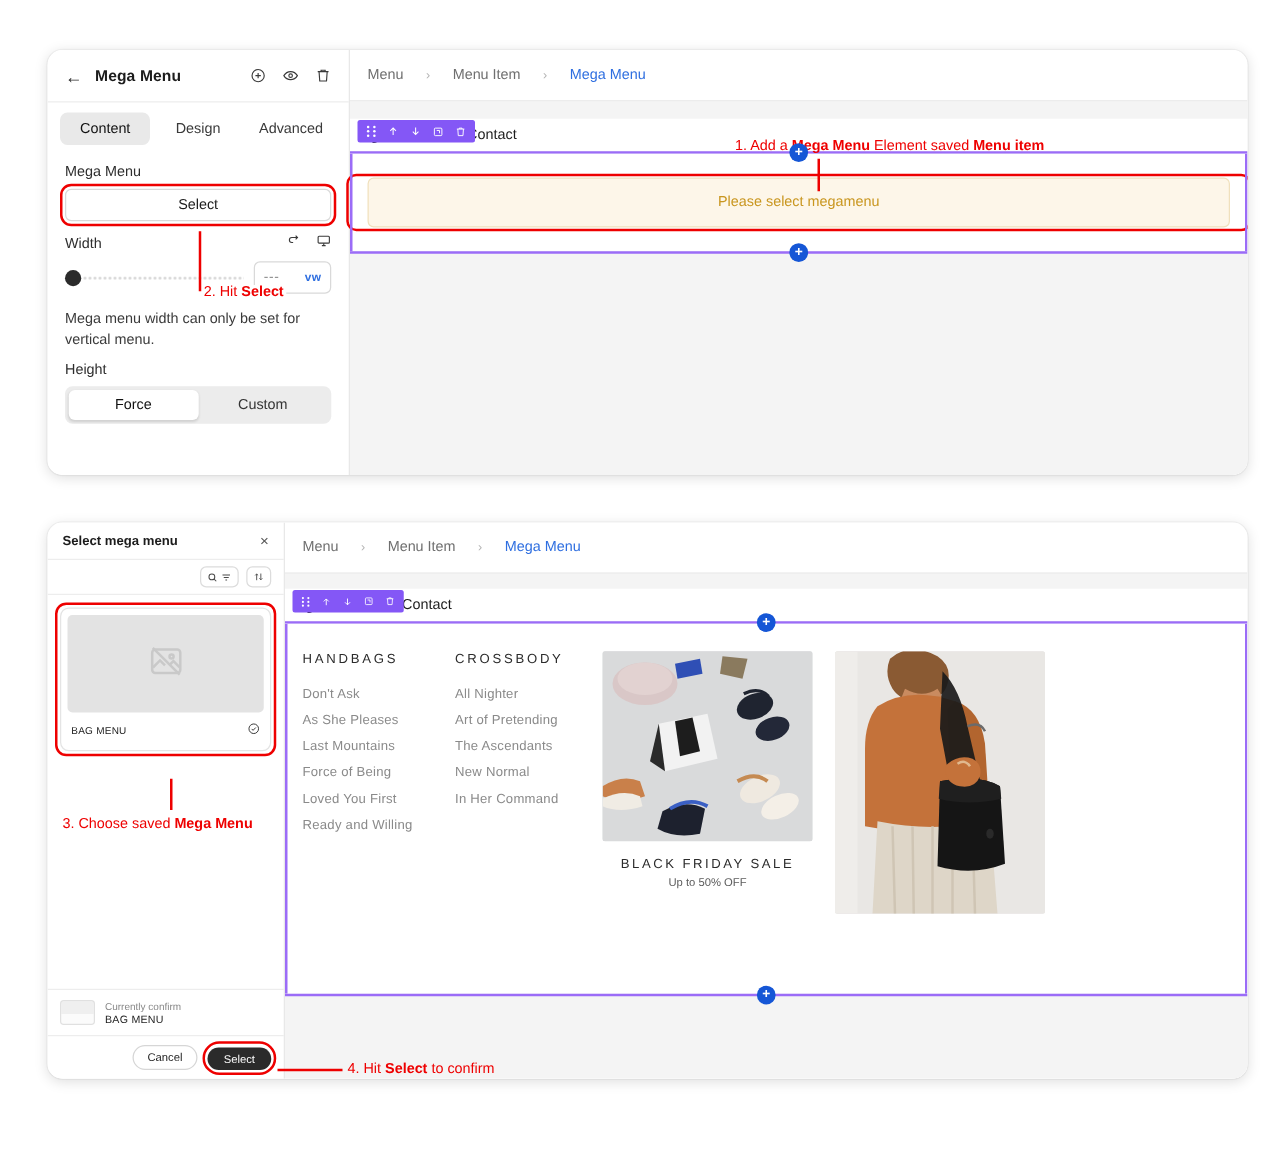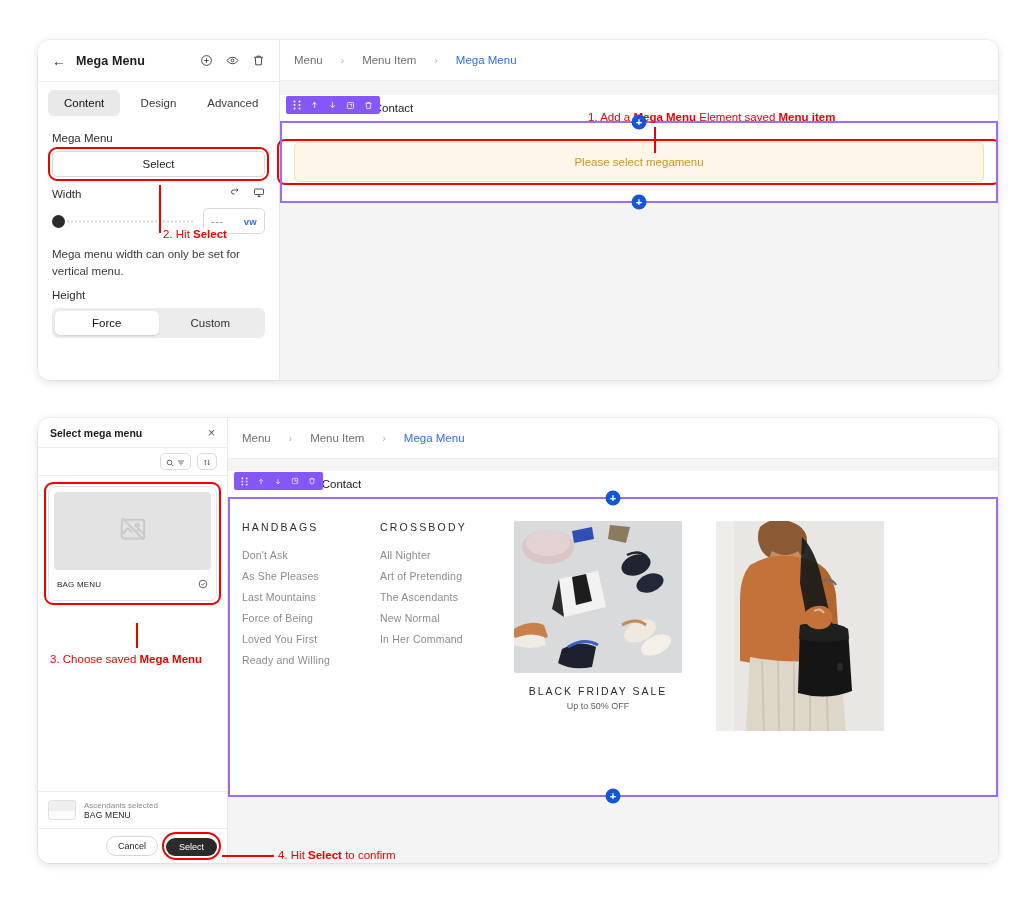--- a/index.html
+++ b/index.html
@@ -146,21 +146,21 @@
   .sel-txt1 { font-size: 8px; color: #888; }
   .sel-txt2 { font-size: 8.5px; color: #1c1c1c; letter-spacing: .2px; }
   .dlg-actions { border-top: 1px solid #ededed; padding: 7px 10px; display: flex;
                  justify-content: flex-end; gap: 8px; align-items: center; }
   .btn-cancel { font-size: 9px; color: #1c1c1c; border: 1px solid #d6d6d6; border-radius: 12px;
                 padding: 4px 11px; background: #fff; }
   .btn-select { font-size: 9px; color: #fff; background: #2b2b2b; border-radius: 12px;
                 padding: 4px 13px; }
 
   .bot-canvas { position: absolute; left: 190px; top: 0; right: 0; height: 100%; background: #fff; }
-  .mm-grid { display: flex; padding: 22px 14px 0 14px; gap: 16px; }
+  .mm-grid { display: flex; padding: 22px 14px 0 14px; gap: 0; }
   .mm-col { width: 122px; }
   .mm-col.wide { width: 112px; }
   .col-h { font-size: 10.5px; color: #2b2b2b; letter-spacing: 2.2px; margin-bottom: 16px; }
   .col-li { font-size: 10.5px; color: #8a8a8a; margin-bottom: 9px; letter-spacing: .2px; }
   .promo { width: 168px; margin-left: 6px; }
   .promo-img { width: 168px; height: 152px; border-radius: 2px; position: relative; overflow: hidden;
                background: #d7d9da; }
   .promo-cap { text-align: center; font-size: 10.5px; color: #2b2b2b; letter-spacing: 2px; margin-top: 12px; }
   .promo-sub { text-align: center; font-size: 9px; color: #5c5c5c; margin-top: 4px; }
   .promo2 { width: 168px; height: 210px; margin-left: 18px; border-radius: 2px; overflow: hidden;
@@ -386,21 +386,21 @@
                 </svg>
               </span>
             </div>
           </div>
         </div>
       </div>
 
       <div class="dlg-sel">
         <span class="sel-thumb"></span>
         <span>
-          <div class="sel-txt1">Ascendants selected</div>
+          <div class="sel-txt1">Currently confirm</div>
           <div class="sel-txt2">BAG MENU</div>
         </span>
       </div>
 
       <div class="dlg-actions">
         <span class="btn-cancel">Cancel</span>
         <span class="hl-red" style="border-radius:12px;">
           <span class="btn-select" style="display:inline-block;">Select</span>
         </span>
       </div>

